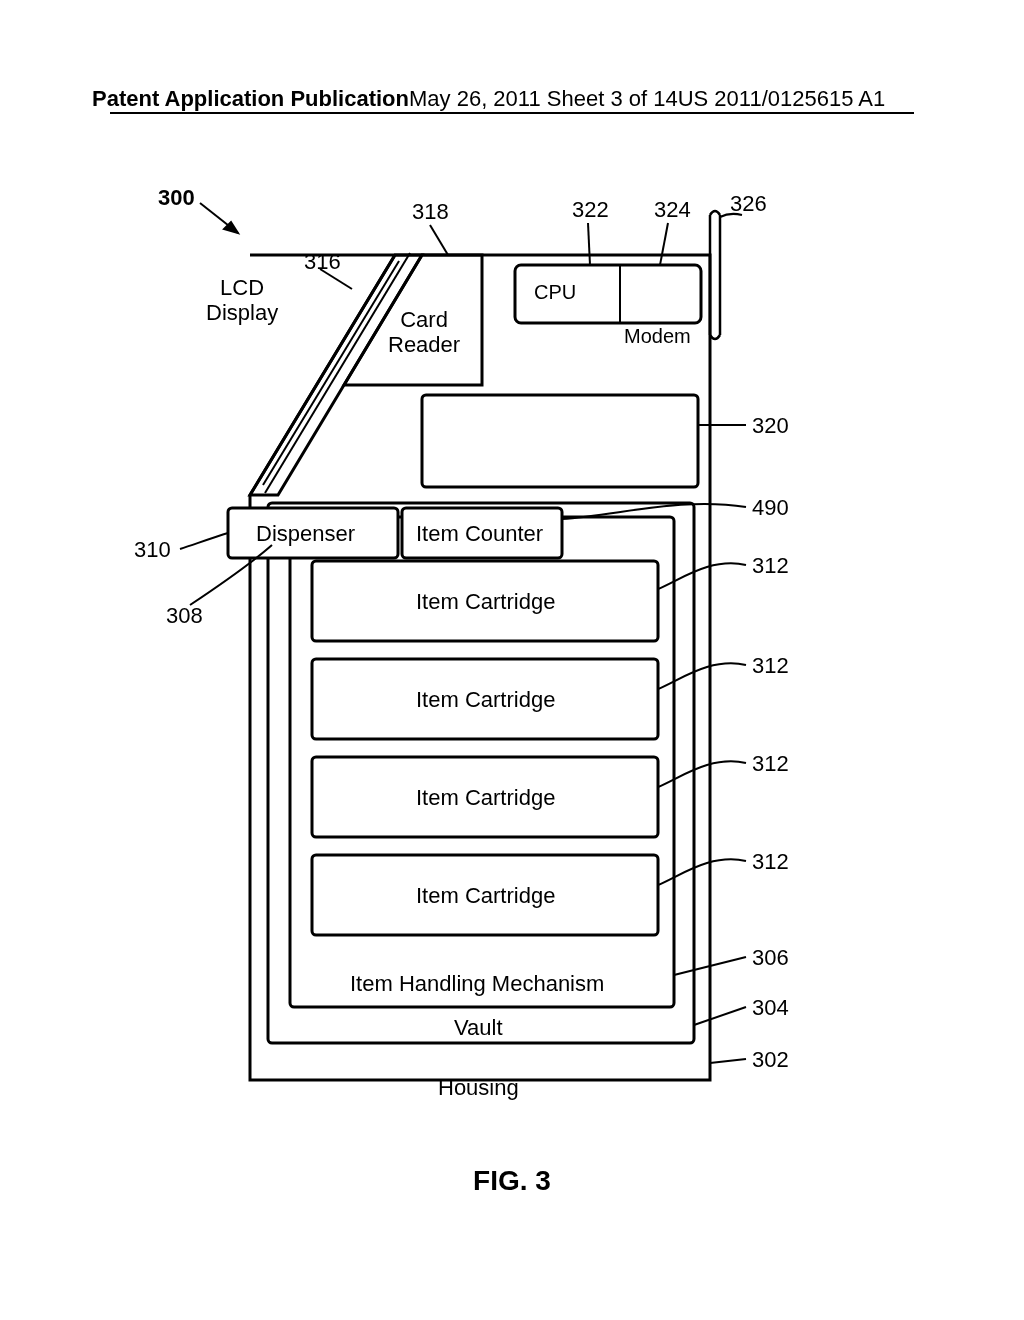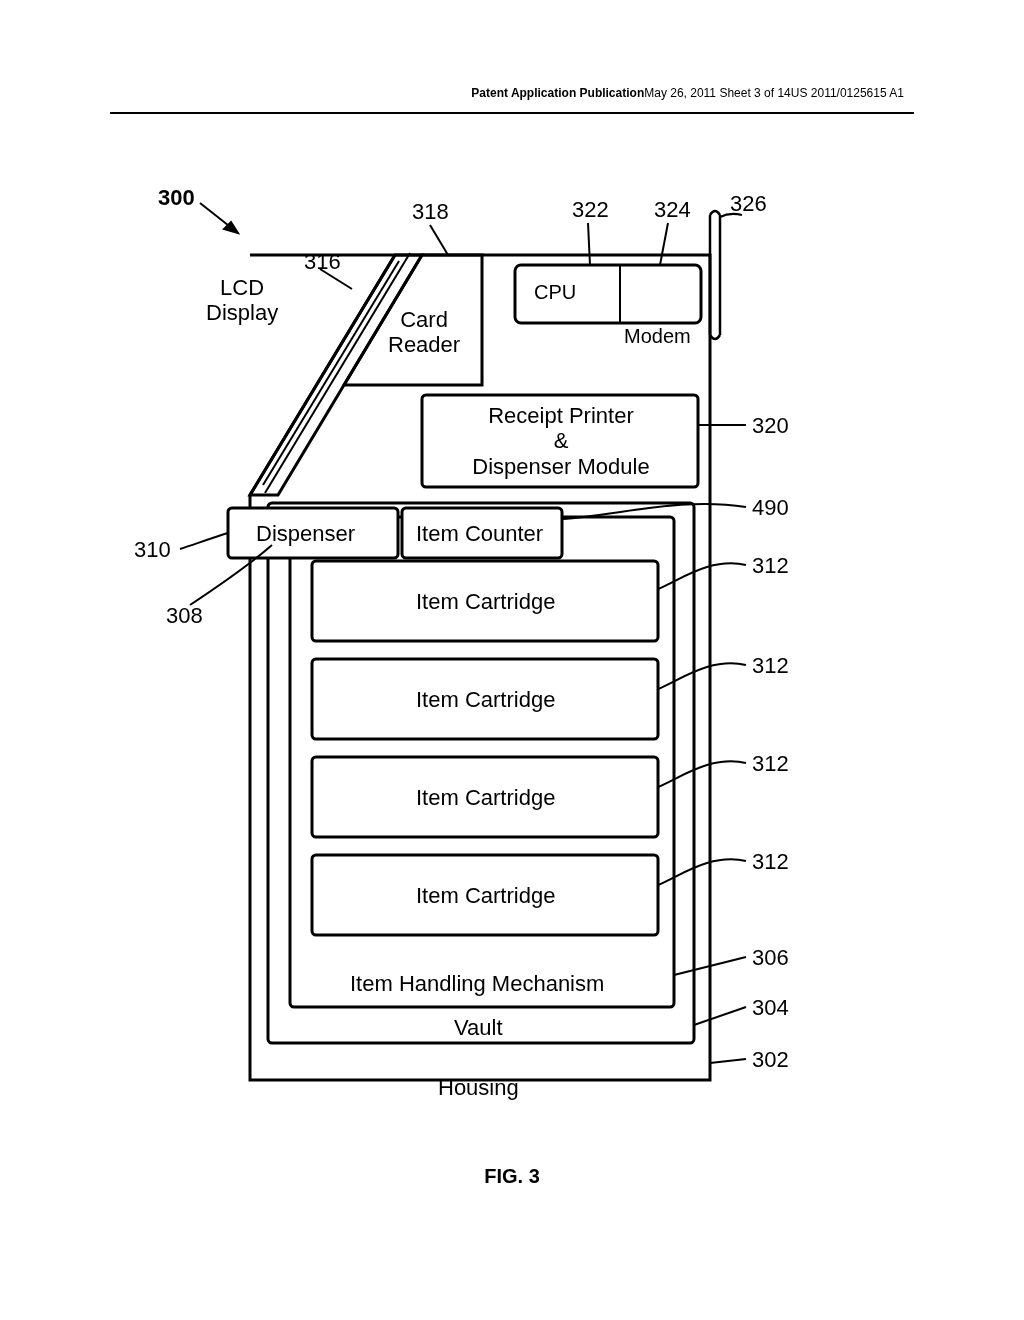--- a/index.html
+++ b/index.html
@@ -10,23 +10,23 @@
     height: 1320px;
     position: relative;
     color: #000;
   }
   .header {
     position: absolute;
     top: 86px;
     left: 0;
     width: 100%;
     display: flex;
-    justify-content: flex-end;
-    padding: 0 120px;
-    font-size: 12px;
+    justify-content: flex-start;
+    padding: 0 92px;
+    font-size: 22px;
   }
   .header .left { font-weight: bold; }
   .header .center { font-weight: normal; }
   .header .right { font-weight: normal; }
   .hr {
     position: absolute;
     top: 112px;
     left: 110px;
     right: 110px;
     border-top: 2px solid #000;
@@ -47,21 +47,21 @@
     white-space: nowrap;
   }
   .small { font-size: 20px; }
   .fig-caption {
     position: absolute;
     top: 1165px;
     left: 0;
     width: 100%;
     text-align: center;
     font-weight: bold;
-    font-size: 20px;
+    font-size: 28px;
   }
 </style>
 </head>
 <body>
 
 <div class="header">
   <span class="left">Patent Application Publication</span>
   <span class="center">May 26, 2011  Sheet 3 of 14</span>
   <span class="right">US 2011/0125615 A1</span>
 </div>
@@ -153,23 +153,20 @@
 <div class="label" style="left:632px; top:862px;">302</div>
 <div class="label" style="left:14px; top:352px;">310</div>
 <div class="label" style="left:46px; top:418px;">308</div>
 
 <div class="label" style="left:86px; top:90px; text-align:center; white-space:pre;">LCD
 Display</div>
 <div class="label" style="left:268px; top:122px; white-space:pre;">Card
 Reader</div>
 <div class="label small" style="left:414px; top:96px;">CPU</div>
 <div class="label small" style="left:504px; top:96px;margin-top:44px;">Modem</div>
-<div class="label" style="left:312px; top:218px; width:258px; white-space:pre; text-align:center;">Receipt Printer
-&amp;
-Dispenser Module</div>
 <div class="label" style="left:136px; top:336px;">Dispenser</div>
 <div class="label" style="left:296px; top:336px;">Item Counter</div>
 <div class="label" style="left:296px; top:404px;">Item Cartridge</div>
 <div class="label" style="left:296px; top:502px;">Item Cartridge</div>
 <div class="label" style="left:296px; top:600px;">Item Cartridge</div>
 <div class="label" style="left:296px; top:698px;">Item Cartridge</div>
 <div class="label" style="left:230px; top:786px;">Item Handling Mechanism</div>
 <div class="label" style="left:334px; top:830px;">Vault</div>
 <div class="label" style="left:318px; top:866px;margin-top:24px;">Housing</div>
 

